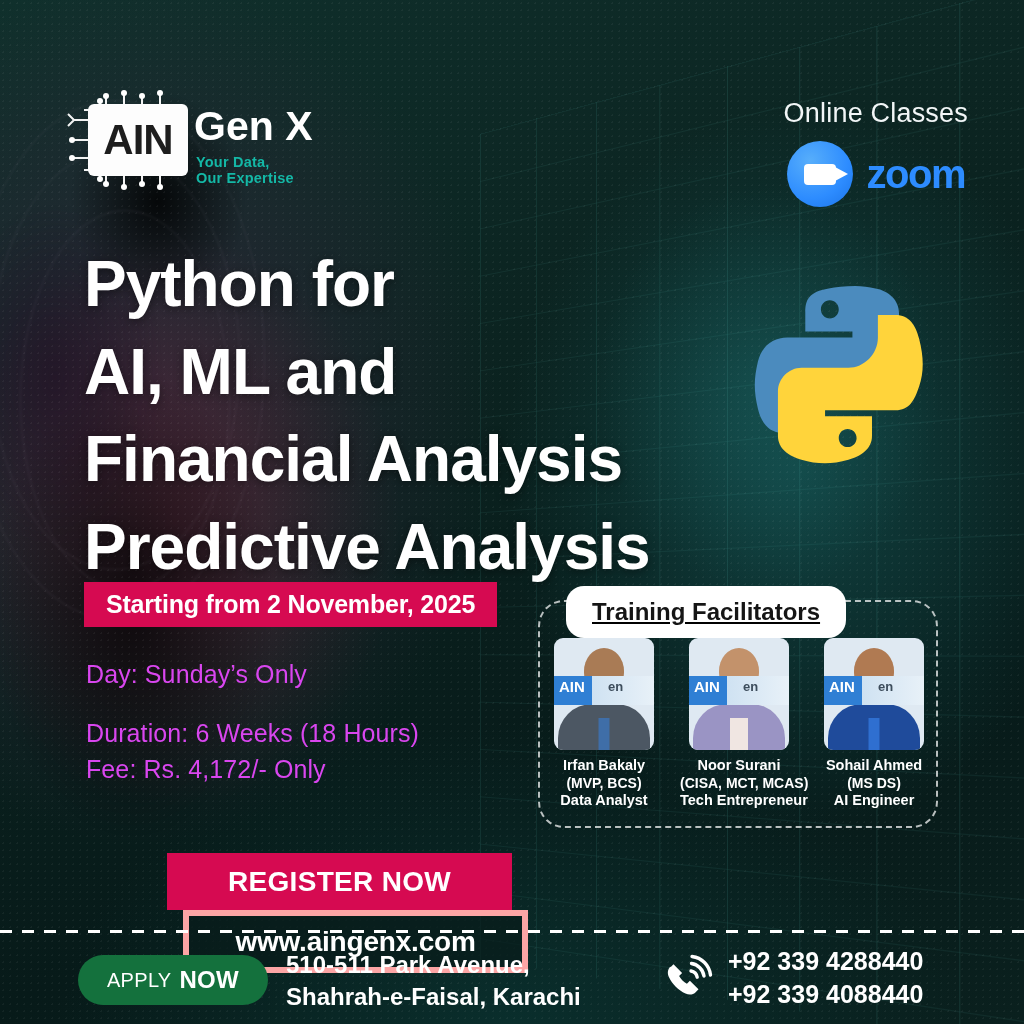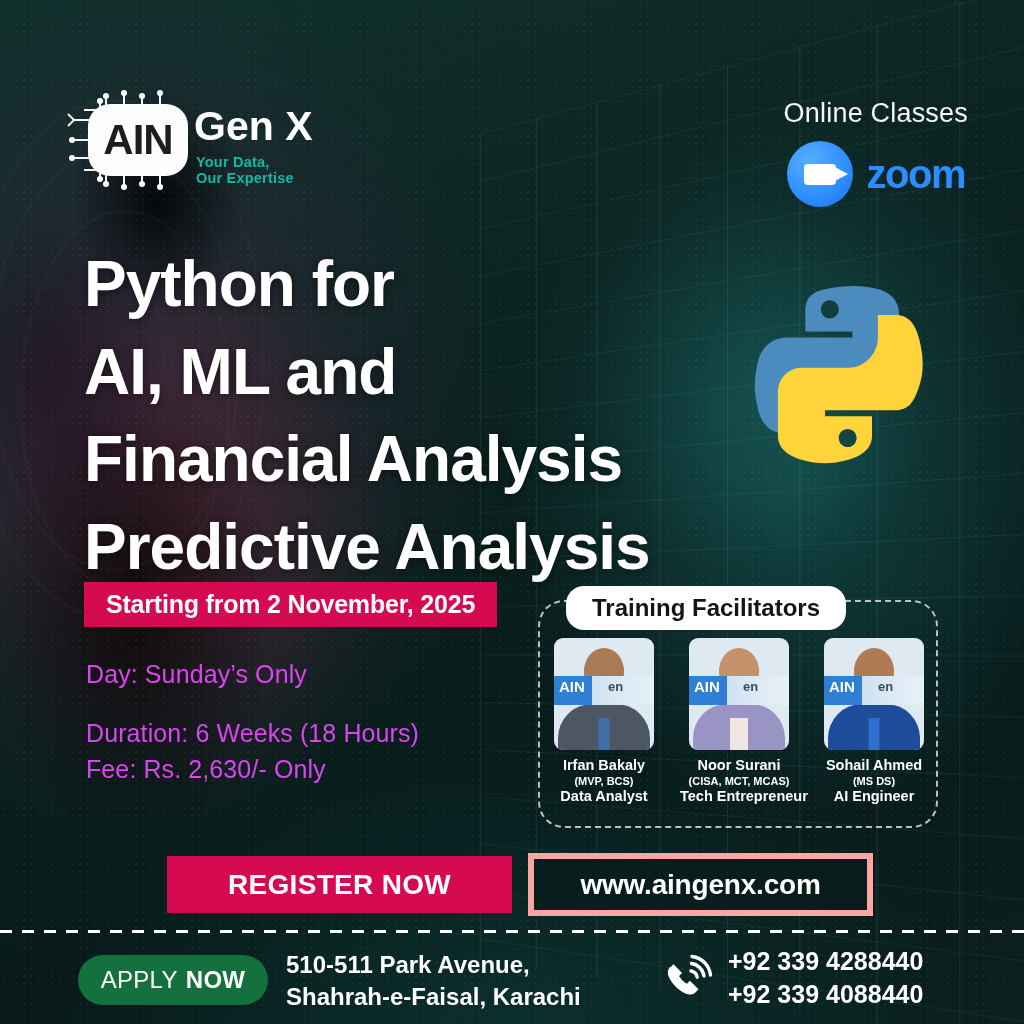--- a/index.html
+++ b/index.html
@@ -42,21 +42,21 @@
   
   .topbar { position:absolute; left:0; top:0; width:1024px; height:58px;
     background:linear-gradient(90deg,#f3eef0 0%,#fbf9f8 18%,#ffffff 50%,#fbf7f8 82%,#f2ecef 100%);
     display:flex; align-items:center; justify-content:center; z-index:6; }
   .topbar-txt { font-size:27px; color:#1a1a1a; letter-spacing:.1px; white-space:nowrap; }
   .topbar-txt b { font-weight:bold; }
 
   
   .logo { position:absolute; left:36px; top:92px; width:260px; height:96px; z-index:5; }
   .chip { position:absolute; left:52px; top:12px; width:100px; height:72px;
-    background:#fdfdfd; border-radius:22px; display:flex; align-items:center; justify-content:center; z-index:2; }
+    background:#fdfdfd; border-radius:6px; display:flex; align-items:center; justify-content:center; z-index:2; }
   .chip span { font-size:42px; font-weight:bold; color:#1d1d1d; letter-spacing:-1px; line-height:1; }
   .traces { position:absolute; left:30px; top:-2px; width:150px; height:100px; z-index:1; }
   .genx { position:absolute; left:158px; top:14px; color:#fff; font-size:41px; font-weight:bold; line-height:1; }
   .genx .x { color:#fff; }
   .tagline { position:absolute; left:160px; top:62px; color:#14b8a6; font-size:14.5px; font-weight:bold; letter-spacing:.2px; }
 
   
   .zoomblk { position:absolute; right:56px; top:98px; z-index:5; text-align:center; }
   .zoom-title { color:#f2f6f7; font-size:27px; letter-spacing:.2px; margin-bottom:12px; }
   .zoom-row { display:flex; align-items:center; justify-content:center; gap:14px;text-align:right; }
@@ -82,59 +82,59 @@
   .startbar span { color:#fff; font-size:25px; font-weight:bold; letter-spacing:-.2px; white-space:nowrap; }
 
   
   .details { position:absolute; left:86px; top:656px; z-index:5; }
   .details p { color:#d946ef; font-size:25px; line-height:1.46; letter-spacing:.1px; white-space:nowrap; }
   .details .gap { height:22px; }
 
   
   .facbox { position:absolute; left:538px; top:600px; width:400px; height:228px;
     border:2px dashed rgba(255,255,255,.72); border-radius:26px; z-index:4; }
-  .fac-pill { position:absolute; left:566px; top:586px; height:44px; padding:0 26px;
-    background:#fff; border-radius:18px; display:flex; align-items:center; z-index:6; }
+  .fac-pill { position:absolute; left:566px; top:586px; height:52px; padding:0 26px;
+    background:#fff; border-radius:18px; display:flex; align-items:center; z-index:6;text-decoration:underline; }
   .fac-pill span { font-size:24px; font-weight:bold; color:#151515; white-space:nowrap; }
   .fac-row { position:absolute; left:545px; top:638px; width:388px; display:flex;
     justify-content:space-between; z-index:5; }
   .fac { width:118px; text-align:center; }
   .fac-photo { width:100px; height:112px; margin:0 auto 7px; border-radius:9px; overflow:hidden;
     position:relative; background:#dfe9f2; }
   .fac-photo .bd { position:absolute; left:0; right:0; top:34%; height:26%;
     background:linear-gradient(90deg,#2f7fd4 0%,#2f7fd4 38%,#cfe2f2 38%,#e8f1f8 100%); }
   .fac-photo .bd:after { content:"AIN"; position:absolute; left:5px; top:2px; color:#fff;
     font-size:15px; font-weight:bold; }
   .fac-photo .bd:before { content:"en"; position:absolute; left:54px; top:3px; color:#3d4d5c;
     font-size:13px; font-weight:bold; }
   .fac-photo .head { position:absolute; left:50%; top:9%; width:40px; height:46px;
     transform:translateX(-50%); border-radius:50% 50% 46% 46%; }
   .fac-photo .body { position:absolute; left:50%; bottom:0; width:92px; height:46px;
     transform:translateX(-50%); border-radius:34px 34px 0 0; }
   .fac-photo .tie { position:absolute; left:50%; bottom:0; width:11px; height:32px;
     transform:translateX(-50%); }
   .fac-name { color:#fff; font-size:14.5px; font-weight:bold; line-height:1.22; white-space:nowrap; }
-  .fac-cred { color:#fff; font-size:11px; font-weight:bold; line-height:1.22; white-space:nowrap; }
+  .fac-cred { color:#fff; font-size:14px; font-weight:bold; line-height:1.22; white-space:nowrap; }
   .fac-role { color:#fff; font-size:14.5px; font-weight:bold; line-height:1.22; white-space:nowrap; }
 
   
-  .regbar { position:absolute; left:167px; top:853px; display:flex; align-items:center; z-index:5; }
+  .regbar { position:absolute; left:167px; top:853px; display:flex; align-items:flex-start; z-index:5;flex-direction:column; }
   .reg-left { width:345px; height:57px; background:#d60a51; display:flex; align-items:center; justify-content:center; }
   .reg-left span { color:#fff; font-size:28px; font-weight:bold; letter-spacing:.3px; }
   .reg-right { width:345px; height:63px; border:6px solid #fca5a5; background:rgba(8,28,27,.72);
     display:flex; align-items:center; justify-content:center;margin-left:16px; }
   .reg-right span { color:#fff; font-size:28px; font-weight:bold; letter-spacing:-.2px; }
 
   
   .divider { position:absolute; left:0; top:930px; width:1024px; height:3px; z-index:5;
     background-image:linear-gradient(90deg, #fff 0 12px, rgba(0,0,0,0) 12px 22px);
     background-size:22px 3px; }
   .applybtn { position:absolute; left:78px; top:955px; width:190px; height:50px; border-radius:25px;
     background:#14713d; display:flex; align-items:center; justify-content:center; gap:8px; z-index:6; }
-  .applybtn .a1 { color:#fff; font-size:24px; letter-spacing:.3px; }
+  .applybtn .a1 { color:#fff; font-size:20px; letter-spacing:.3px; }
   .applybtn .a2 { color:#fff; font-size:24px; font-weight:bold; letter-spacing:.3px; }
   .address { position:absolute; left:286px; top:949px; z-index:6; }
   .address p { color:#fff; font-size:24px; font-weight:bold; line-height:1.32; white-space:nowrap; }
   .phones { position:absolute; left:660px; top:945px; display:flex; align-items:center; gap:14px; z-index:6; }
   .phone-ico { width:54px; height:52px; flex:none; }
   .phone-nums p { color:#fff; font-size:25px; font-weight:bold; line-height:1.32; white-space:nowrap; }
 </style>
 </head>
 <body>
 
@@ -214,21 +214,21 @@
   </div>
 
   <div class="startbar">
     <span>Starting from 2 November, 2025</span>
   </div>
 
   <div class="details">
     <p>Day: Sunday’s Only</p>
     <div class="gap"></div>
     <p>Duration: 6 Weeks (18 Hours)</p>
-    <p>Fee: Rs. 2,630/- Only</p>
+    <p>Fee: Rs. 4,172/- Only</p>
   </div>
 
   <div class="facbox"></div>
   <div class="fac-pill">
     <span>Training Facilitators</span>
   </div>
   <div class="fac-row">
 
     <div class="fac">
       <div class="fac-photo">

